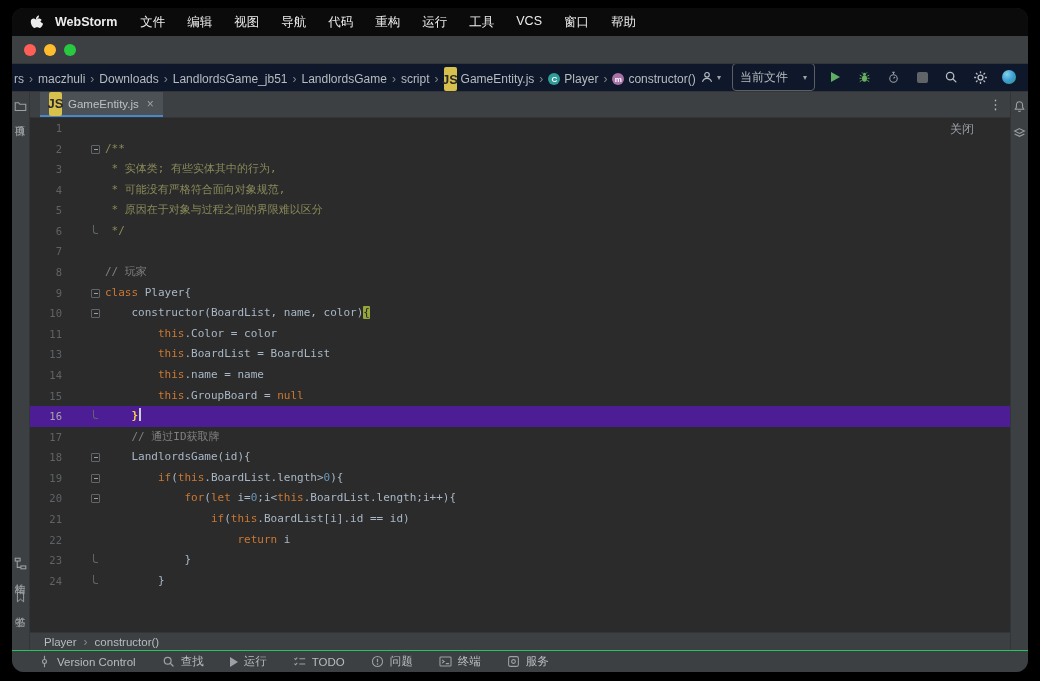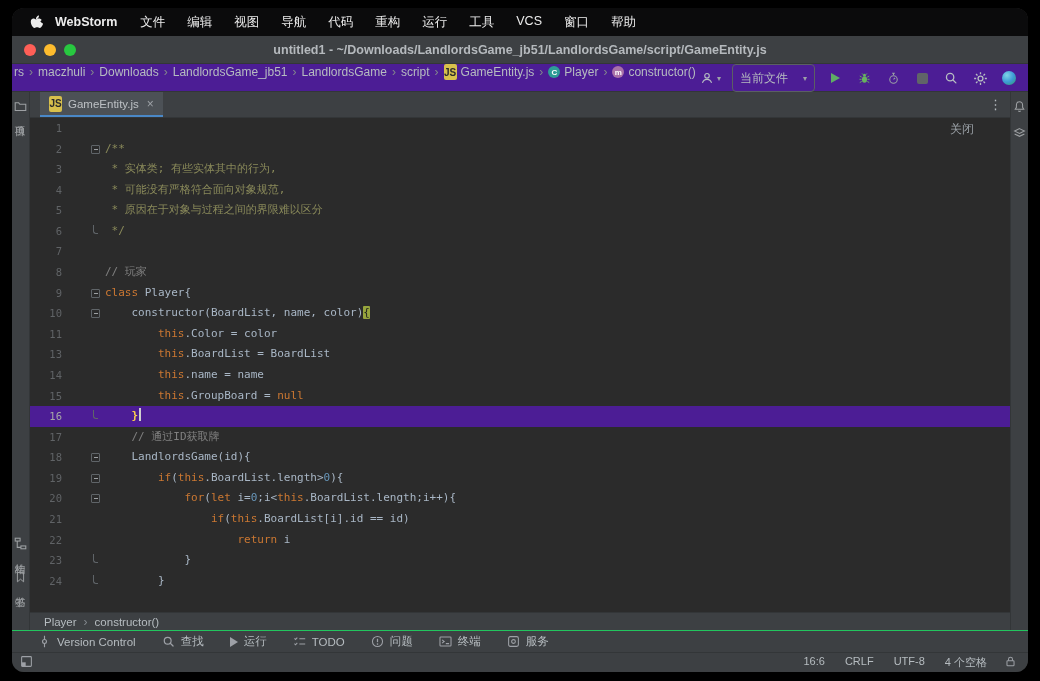--- a/index.html
+++ b/index.html
@@ -15,26 +15,26 @@
   .menu-item{padding:0 11px}
 
   
   .titlebar{height:28px;flex:none;background:#3d4043;display:flex;align-items:center;position:relative;border-bottom:1px solid #333638}
   .traffic{display:flex;gap:8px;margin-left:12px;z-index:2}
   .light{width:12px;height:12px;border-radius:50%;display:inline-block}
   .l-close{background:#ff5f57}.l-min{background:#febc2e}.l-zoom{background:#28c840}
   .win-title{position:absolute;left:90px;right:90px;text-align:center;color:#b5b9bd;font-size:12.5px;font-weight:bold;white-space:nowrap;overflow:hidden}
 
   
-  .navbar{height:28px;flex:none;background:#4c1d95;display:flex;align-items:flex-start;font-size:12px;color:#b6bcc0;padding:0 10px 0 2px;border-bottom:1px solid #333638;white-space:nowrap}
+  .navbar{height:28px;flex:none;background:#0f172a;display:flex;align-items:flex-end;font-size:12px;color:#b6bcc0;padding:0 10px 0 2px;border-bottom:1px solid #333638;white-space:nowrap}
   .crumbs{display:flex;align-items:center;min-width:0;overflow:hidden}
   .crumb{display:inline-flex;align-items:center;gap:4px}
   .sep{color:#82878c;margin:0 5px;font-size:12px}
   .icon{display:inline-flex;align-items:center}
-  .ic-js{width:13px;height:16px;background:#d8c04c;color:#2b2b2b;font-size:10px;font-weight:bold;display:inline-flex;align-items:center;justify-content:center;border-radius:2px;font-family:"Liberation Sans",sans-serif}
+  .ic-js{width:13px;height:24px;background:#d8c04c;color:#2b2b2b;font-size:13px;font-weight:bold;display:inline-flex;align-items:center;justify-content:center;border-radius:2px;font-family:"Liberation Sans",sans-serif}
   .ic-circle{width:12px;height:12px;border-radius:50%;color:#fff;font-size:8px;font-weight:bold;display:inline-flex;align-items:center;justify-content:center;font-family:"Liberation Sans",sans-serif}
   .ic-class{background:#2e9c97}
   .ic-method{background:#a871a8}
   .nav-right{margin-left:auto;display:flex;align-items:center;gap:11px;flex:none}
   .mini-caret,.dd{font-size:8px;color:#9da2a7;margin-left:3px}
   .nr-user{display:inline-flex;align-items:center}
   .run-config{border:1px solid #5b5f63;border-radius:4px;height:28px;display:inline-flex;align-items:center;padding:0 7px;gap:12px;color:#b6bcc0}
   .tb-btn{display:inline-flex;align-items:center;justify-content:center;width:18px;height:18px}
   .ic-play{width:0;height:0;border-left:9px solid #5fad65;border-top:5.5px solid transparent;border-bottom:5.5px solid transparent;display:inline-block}
   .ic-stop{width:11px;height:11px;background:#606468;border-radius:2px;display:inline-block}
@@ -112,21 +112,20 @@
         <span class="menu-item">帮助</span>
       </span>
   </div>
 
   <div class="titlebar">
     <span class="traffic">
       <span class="light l-close"></span>
       <span class="light l-min"></span>
       <span class="light l-zoom"></span>
     </span>
-    <span class="win-title">untitled1 - ~/Downloads/LandlordsGame_jb51/LandlordsGame/script/GameEntity.js</span>
   </div>
 
   <div class="navbar">
     <span class="crumbs" id="crumbs">
         <span class="crumb">
           <span>rs</span>
         </span>
         <span class="sep">›</span>
         <span class="crumb">
           <span>maczhuli</span>
@@ -399,31 +398,14 @@
         <span class="icon">
           <svg width="13" height="13" viewBox="0 0 16 16">
             <rect x="2" y="2" width="12" height="12" rx="2" fill="none" stroke="#9da0a6" stroke-width="1.3"></rect>
             <circle cx="8" cy="8" r="2.3" fill="none" stroke="#9da0a6" stroke-width="1.3"></circle>
           </svg>
         </span>
         <span>服务</span>
       </span>
     </div>
 
-  <div class="statusbar">
-    <span class="sb-left"><svg width="13" height="13" viewBox="0 0 16 16">
-          <rect x="2" y="2" width="12" height="12" rx="1" fill="none" stroke="#9da0a6" stroke-width="1.3"></rect>
-          <rect x="2" y="9" width="5" height="5" fill="#9da0a6"></rect>
-        </svg></span>
-    <span class="sb-spacer"></span>
-    <span class="sb-items" id="status-items">
-        <span>16:6</span>
-        <span>CRLF</span>
-        <span>UTF-8</span>
-        <span>4 个空格</span>
-      </span>
-    <span class="sb-lock"><svg width="11" height="13" viewBox="0 0 14 16">
-          <rect x="2.5" y="7" width="9" height="6.5" rx="1" fill="none" stroke="#9da0a6" stroke-width="1.3"></rect>
-          <path d="M4.5 7V5a2.5 2.5 0 0 1 5 0v2" fill="none" stroke="#9da0a6" stroke-width="1.3"></path>
-        </svg></span>
-  </div>
 
 </div>
 
 </body></html>

